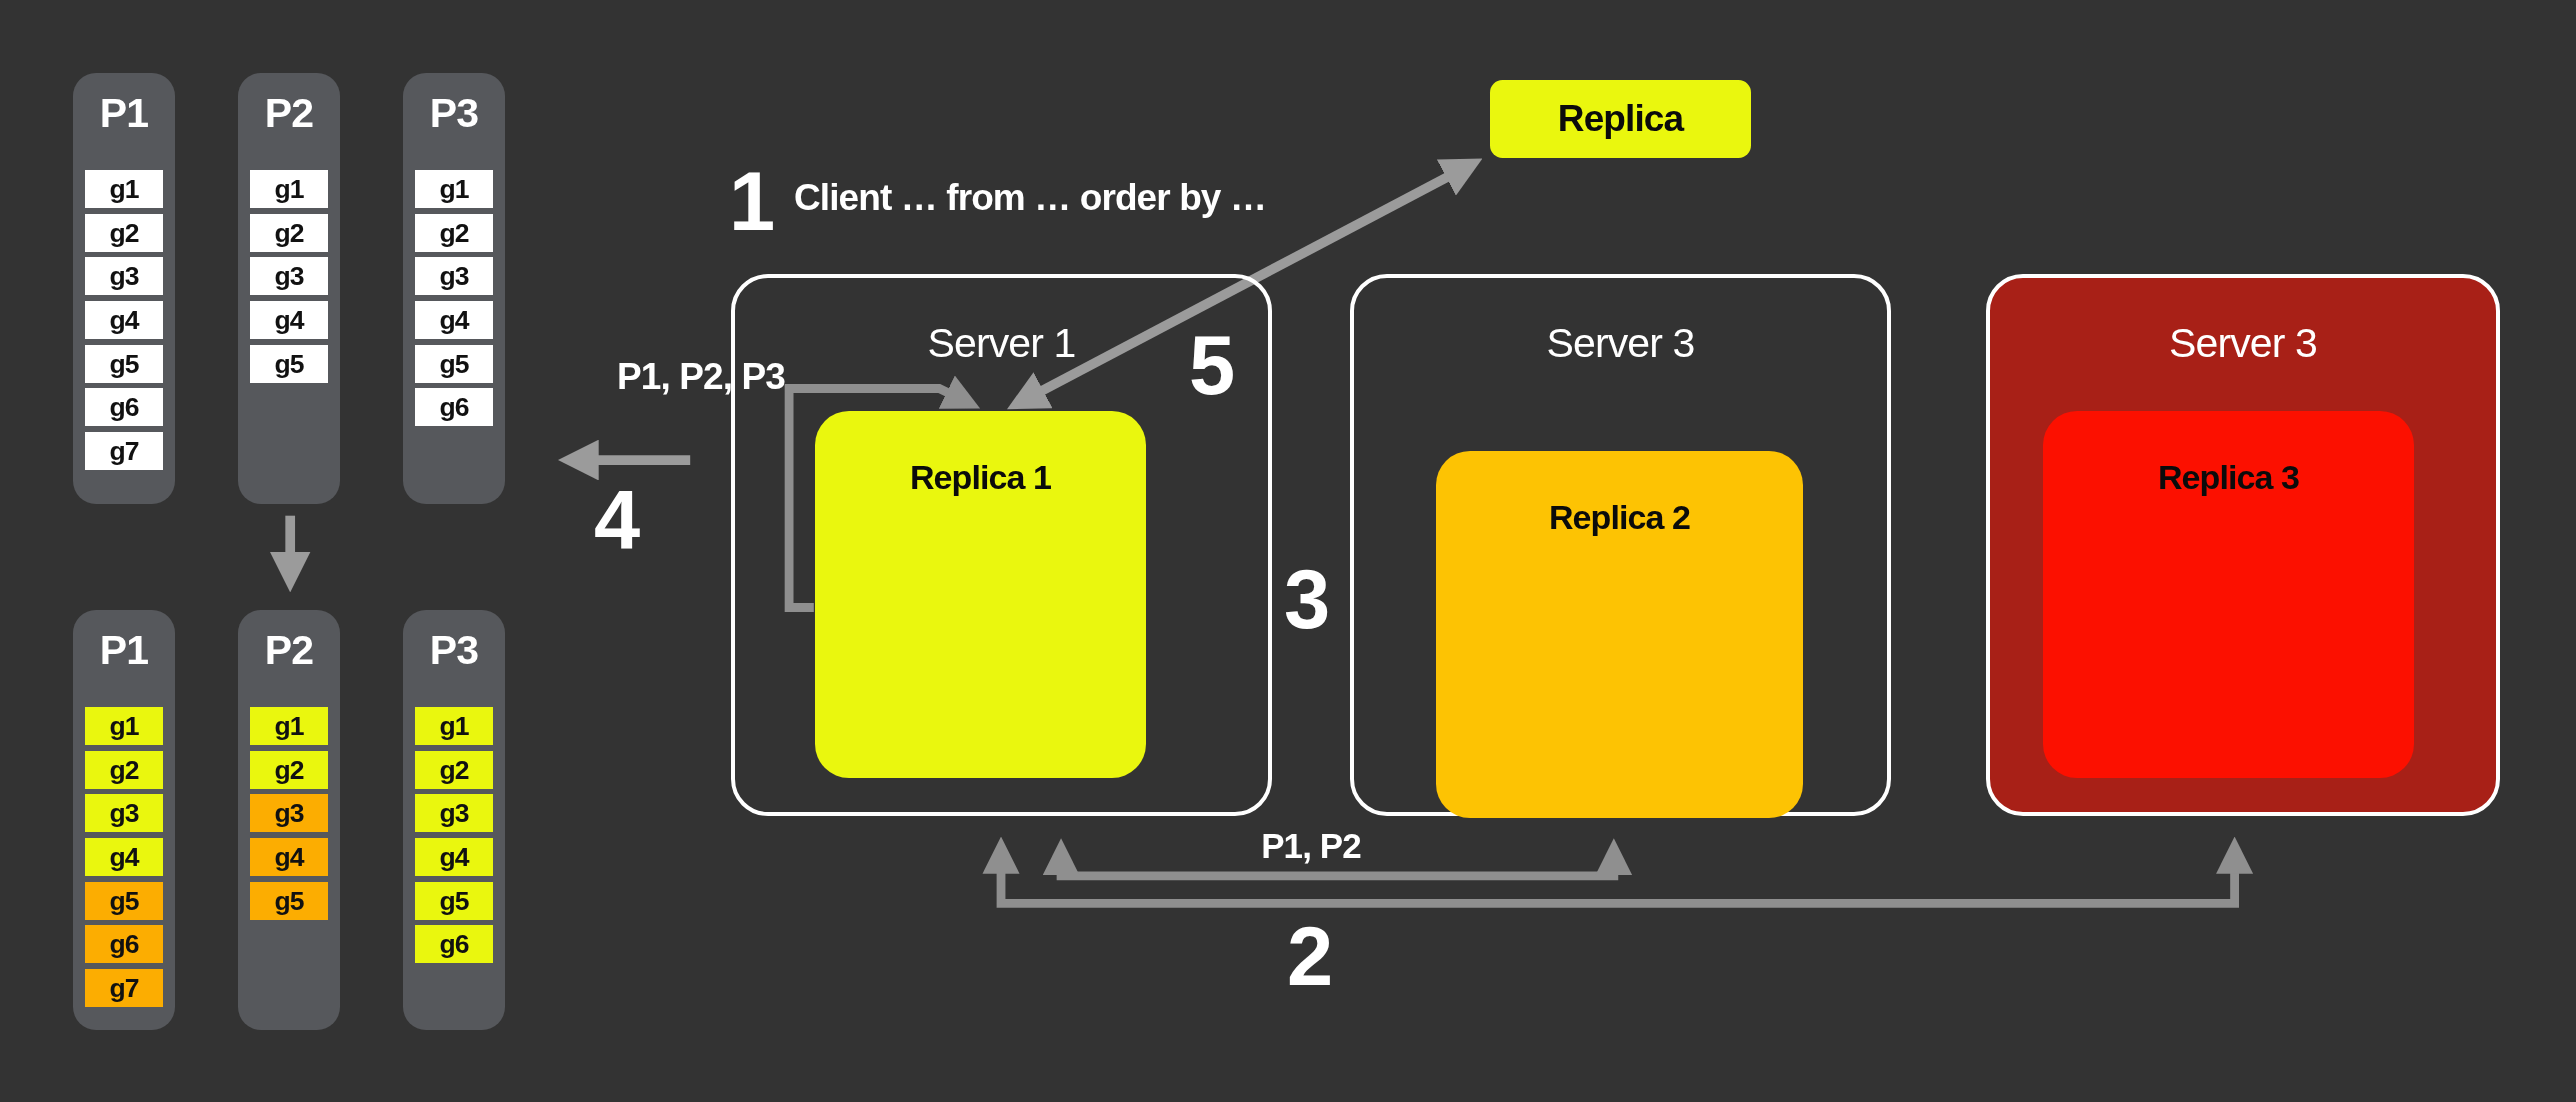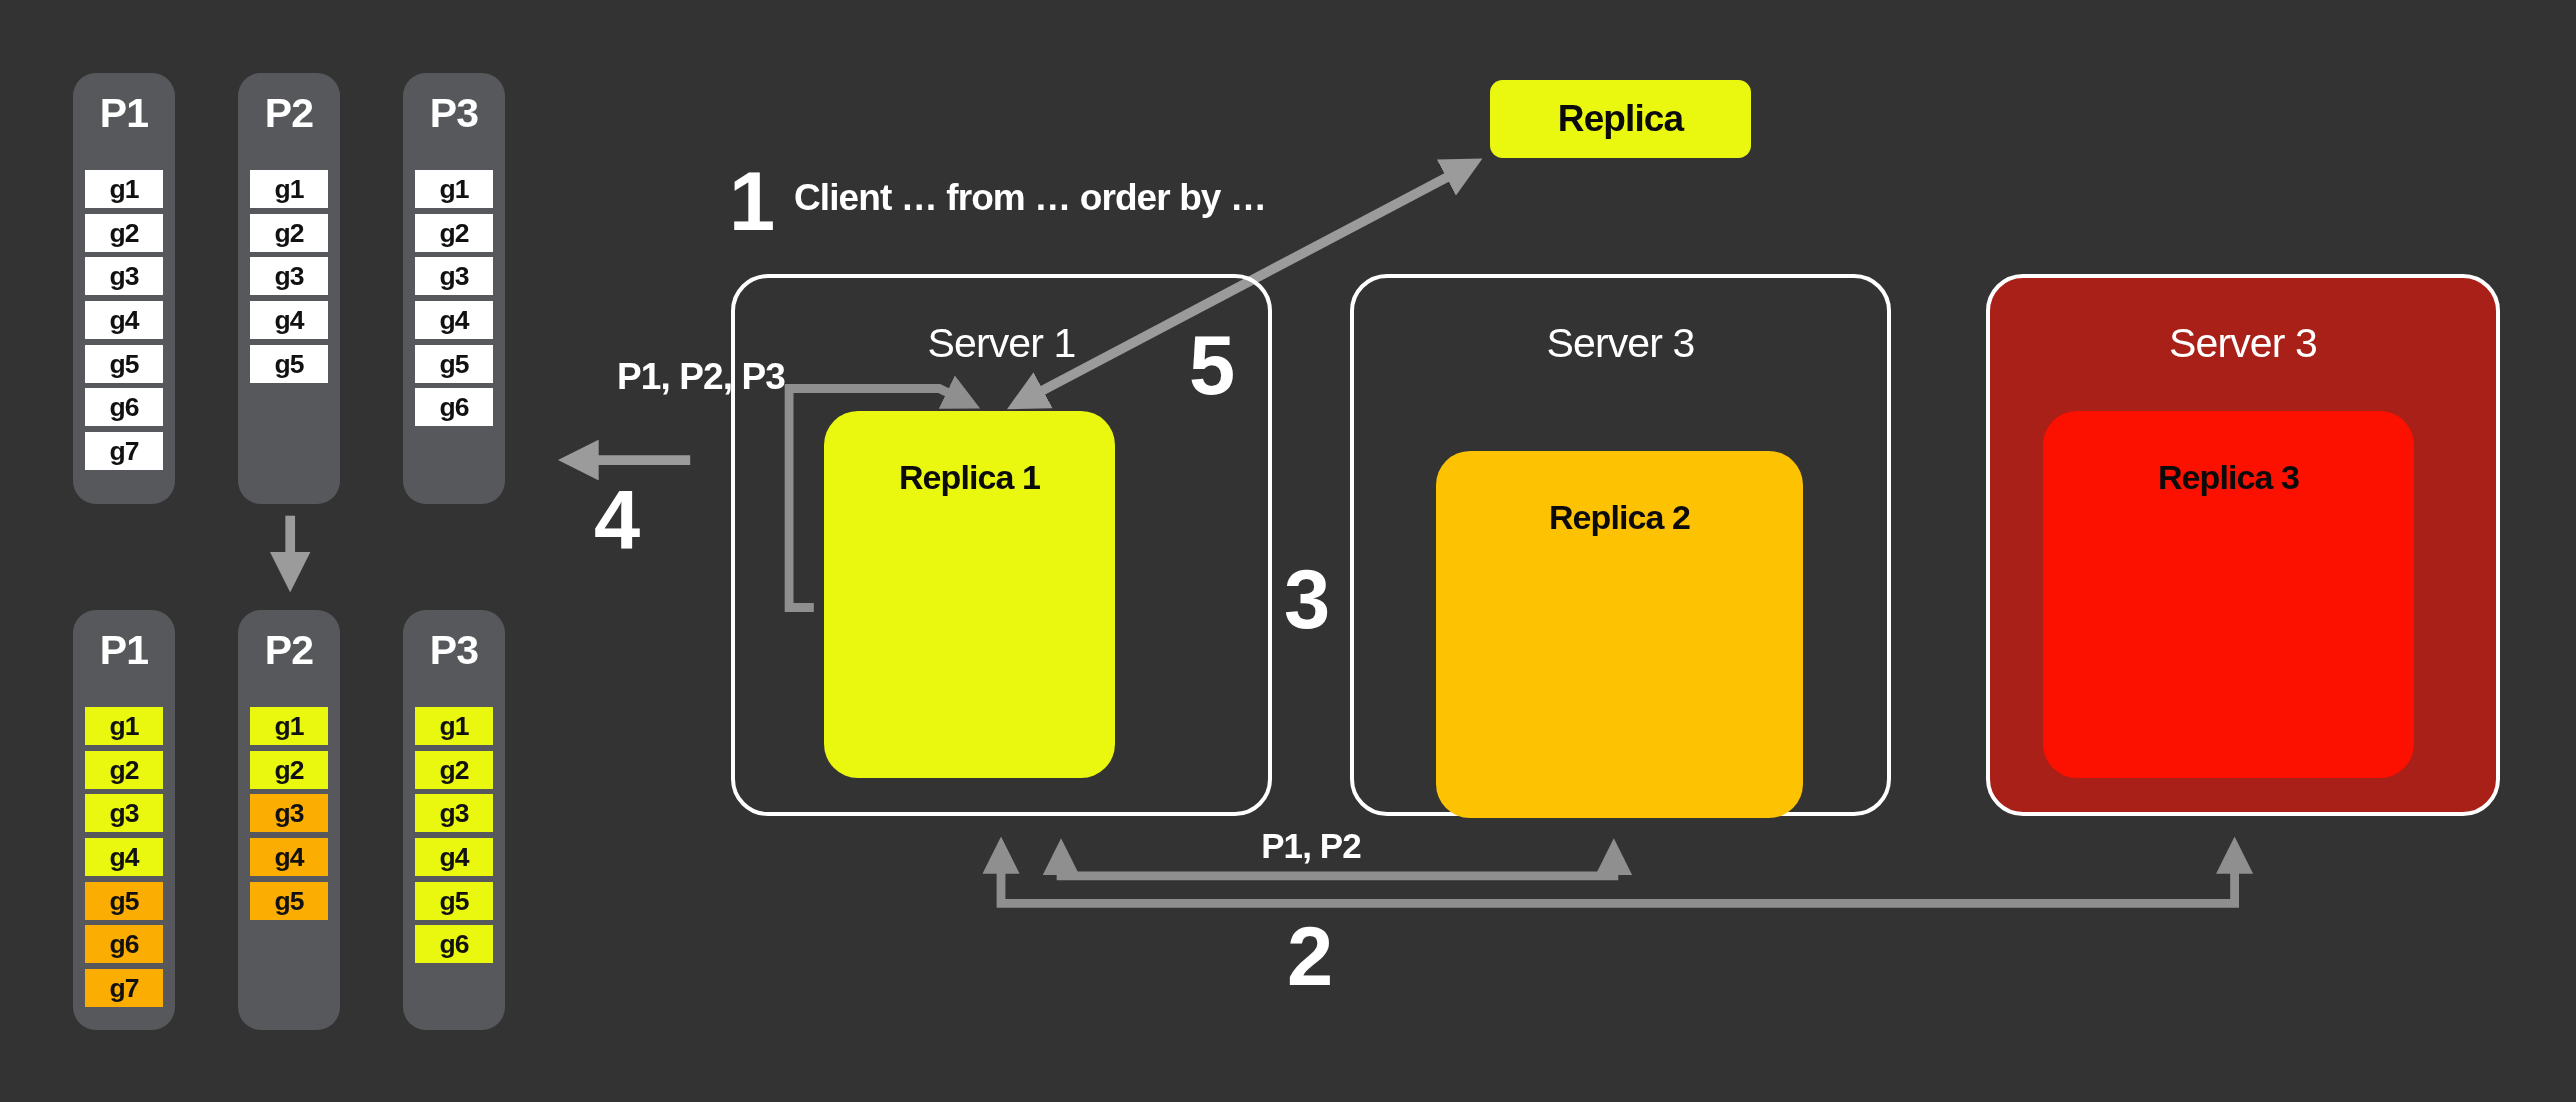--- a/index.html
+++ b/index.html
@@ -47,21 +47,21 @@
   .s2{left:1350px;width:541px;}
   .s3{left:1986px;width:514px;background:var(--dark-red,#A82017);}
   .server-name{
     text-align:center;margin-top:41px;font-size:41px;line-height:49px;
     font-weight:500;color:#fff;letter-spacing:-0.9px;
   }
   .replica{
     position:absolute;top:133px;height:367px;border-radius:34px;
     text-align:center;z-index:3;
   }
-  .s1 .replica{left:89px;width:291px;background:var(--yellow,#EAF70E);}
+  .s1 .replica{left:80px;width:331px;background:var(--yellow,#EAF70E);}
   .s2 .replica{left:82px;width:367px;background:var(--orange-amber,#FDC303);margin-top:40px;}
   .s3 .replica{left:53px;width:371px;background:var(--red,#FC1000);}
   .replica-name{
     padding-top:46px;font-size:34px;line-height:41px;font-weight:700;color:#0b0b0b;
     letter-spacing:-0.9px;
   }
 
   
   .client{
     position:absolute;left:1490px;top:80px;width:261px;height:78px;

